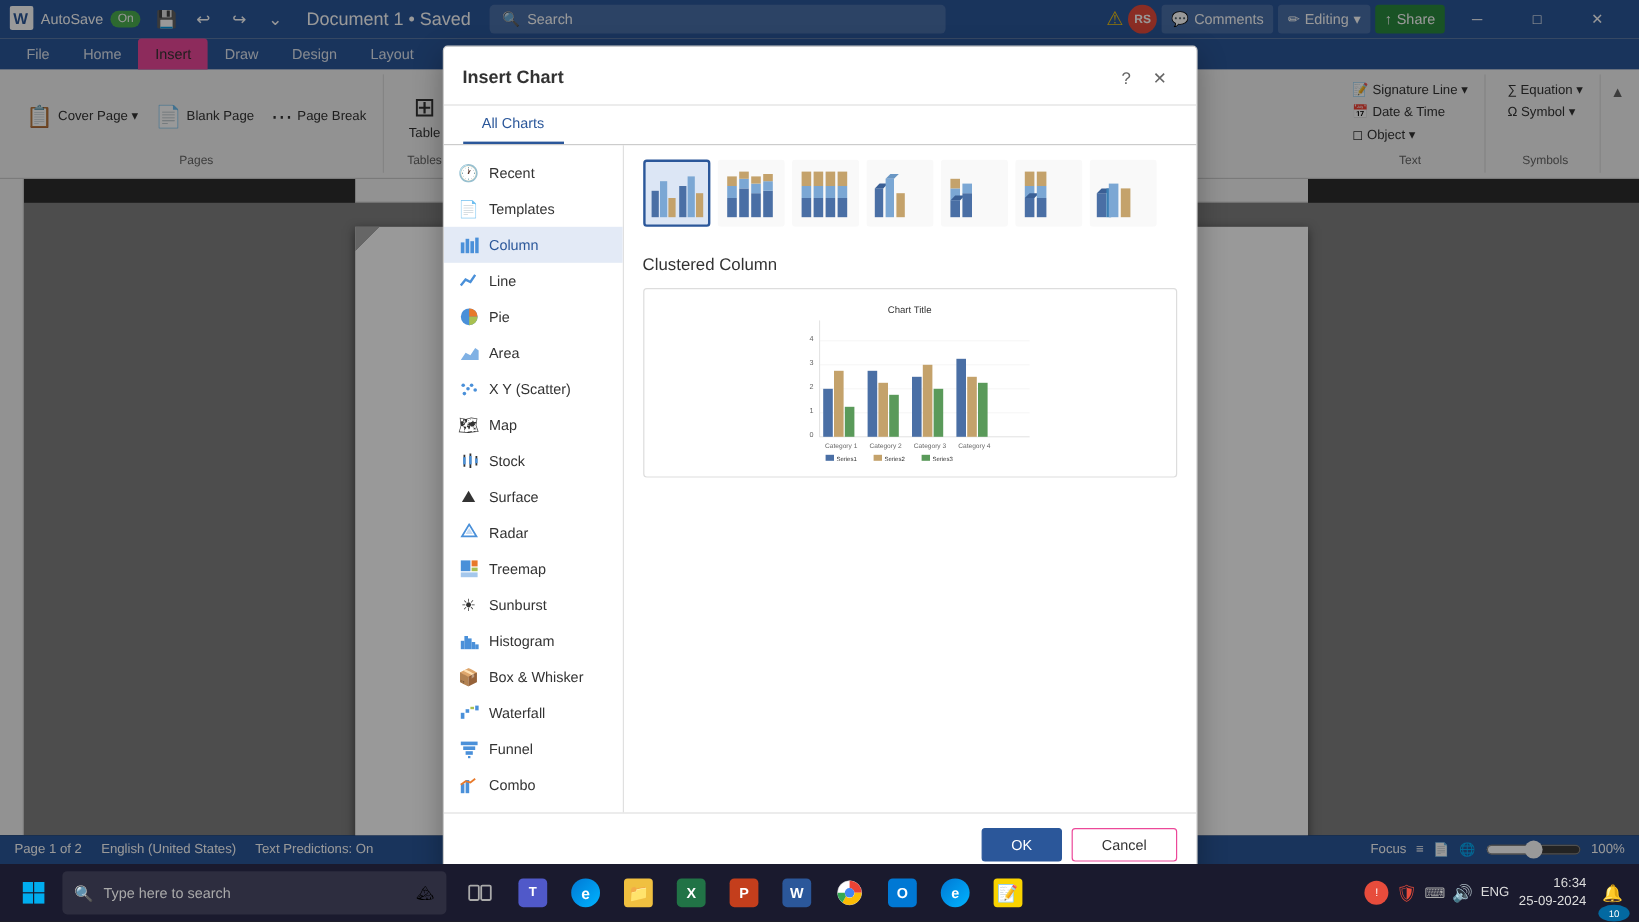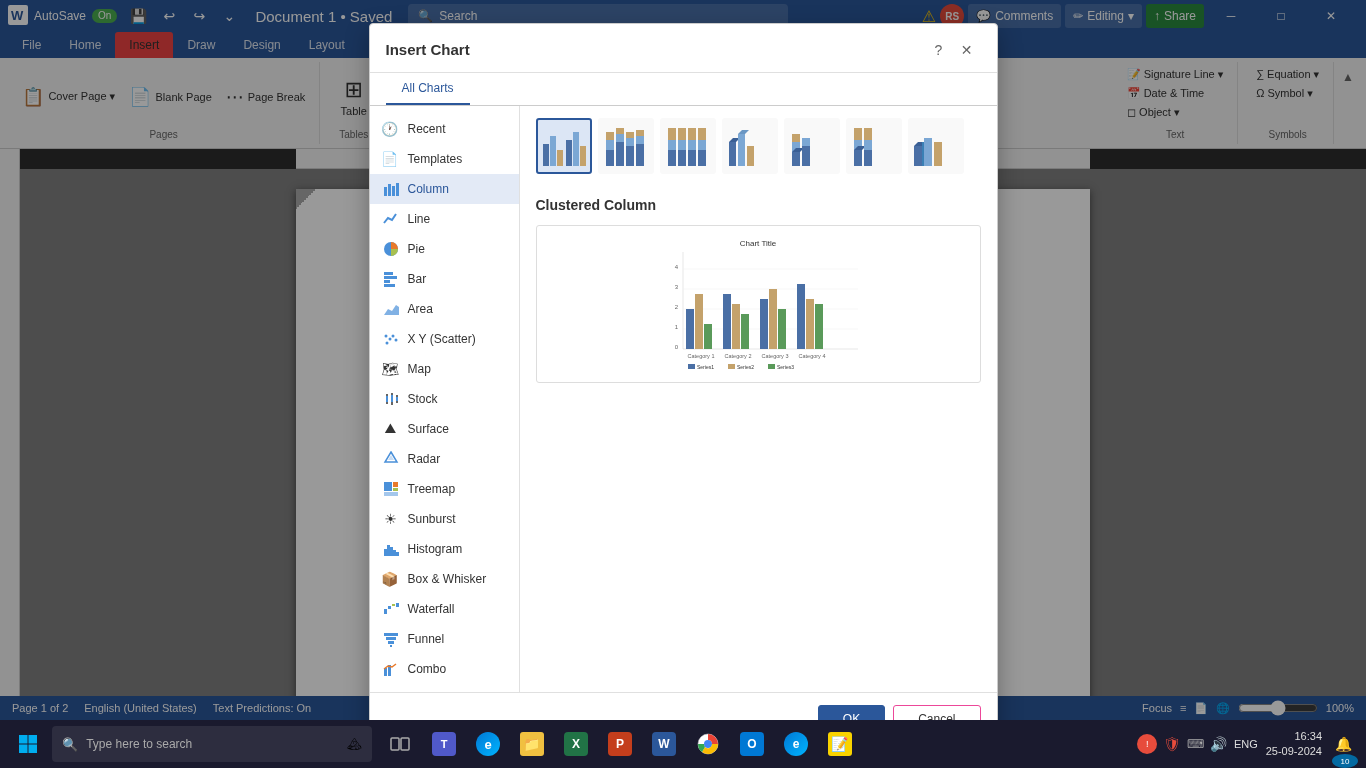--- a/index.html
+++ b/index.html
@@ -56,21 +56,21 @@
     #ribbon {
       background: #f3f3f3; border-bottom: 1px solid #ccc; flex-shrink: 0;
     }
     #ribbon-tabs {
       display: flex; align-items: flex-end; background: #2b579a; padding: 0 8px;
     }
     .ribbon-tab {
       padding: 6px 14px; color: rgba(255,255,255,0.85); font-size: 12px; cursor: pointer;
       border-radius: 3px 3px 0 0; background: transparent;
     }
-    .ribbon-tab.active { background: #ef4444; color: #333; font-weight: 500; }
+    .ribbon-tab.active { background: #ec4899; color: #333; font-weight: 500; }
     #ribbon-content {
       display: flex; align-items: stretch; padding: 4px 8px; gap: 4px; background: #f3f3f3; min-height: 80px;
     }
     .ribbon-group {
       display: flex; flex-direction: column; align-items: center; padding: 4px 8px;
       border-right: 1px solid #ddd; min-width: 60px;
     }
     .ribbon-group:last-child { border-right: none; }
     .ribbon-group-buttons { display: flex; align-items: center; gap: 2px; flex: 1; }
     .ribbon-group-label { font-size: 10px; color: #666; margin-top: 2px; }
@@ -159,21 +159,21 @@
     #chart-subtype-area { flex: 1; padding: 12px 16px; }
     #chart-subtypes { display: flex; gap: 6px; flex-wrap: wrap; margin-bottom: 12px; }
     .chart-subtype-btn {
       width: 56px; height: 56px; border: 2px solid transparent; border-radius: 3px;
       cursor: pointer; display: flex; align-items: center; justify-content: center;
       background: #f9f9f9;
     }
     .chart-subtype-btn.selected { border-color: #2b579a; background: #dce6f5; }
     .chart-subtype-svg { width: 48px; height: 48px; }
 
-    #chart-name { font-size: 14px; font-weight: 700; color: #333; margin-bottom: 12px; margin-top: 23px; }
+    #chart-name { font-size: 14px; font-weight: 400; color: #333; margin-bottom: 12px; margin-top: 23px; }
 
     #chart-preview-area {
       border: 1px solid #ddd; background: white; padding: 8px;
       border-radius: 3px; display: flex; align-items: center; justify-content: center;
     }
     #chart-preview-svg { width: 220px; height: 140px; }
 
     
     #dialog-footer {
       display: flex; justify-content: flex-end; padding: 12px 16px; gap: 8px;
@@ -445,31 +445,20 @@
                 <circle cx="8" cy="8" r="7" fill="#4a90d9"></circle>
                 <path d="M8 8 L8 1 A7 7 0 0 1 15 8 Z" fill="#e8792a"></path>
                 <path d="M8 8 L15 8 A7 7 0 0 1 8 15 Z" fill="#a8c050"></path>
               </svg>
           </span>
           <span>Pie</span>
         </div>
         <div class="chart-type-item">
           <span class="chart-type-icon">
             <svg width="16" height="16" viewBox="0 0 16 16">
-                <rect x="1" y="1" width="9" height="3" fill="#4a90d9"></rect>
-                <rect x="1" y="5" width="13" height="3" fill="#4a90d9"></rect>
-                <rect x="1" y="9" width="6" height="3" fill="#4a90d9"></rect>
-                <rect x="1" y="13" width="11" height="3" fill="#4a90d9"></rect>
-              </svg>
-          </span>
-          <span>Bar</span>
-        </div>
-        <div class="chart-type-item">
-          <span class="chart-type-icon">
-            <svg width="16" height="16" viewBox="0 0 16 16">
                 <polygon points="1,14 5,8 9,10 13,4 16,6 16,14" fill="#4a90d9" opacity="0.7"></polygon>
               </svg>
           </span>
           <span>Area</span>
         </div>
         <div class="chart-type-item">
           <span class="chart-type-icon">
             <svg width="16" height="16" viewBox="0 0 16 16">
                 <circle cx="4" cy="12" r="1.5" fill="#4a90d9"></circle>
                 <circle cx="7" cy="8" r="1.5" fill="#4a90d9"></circle>

